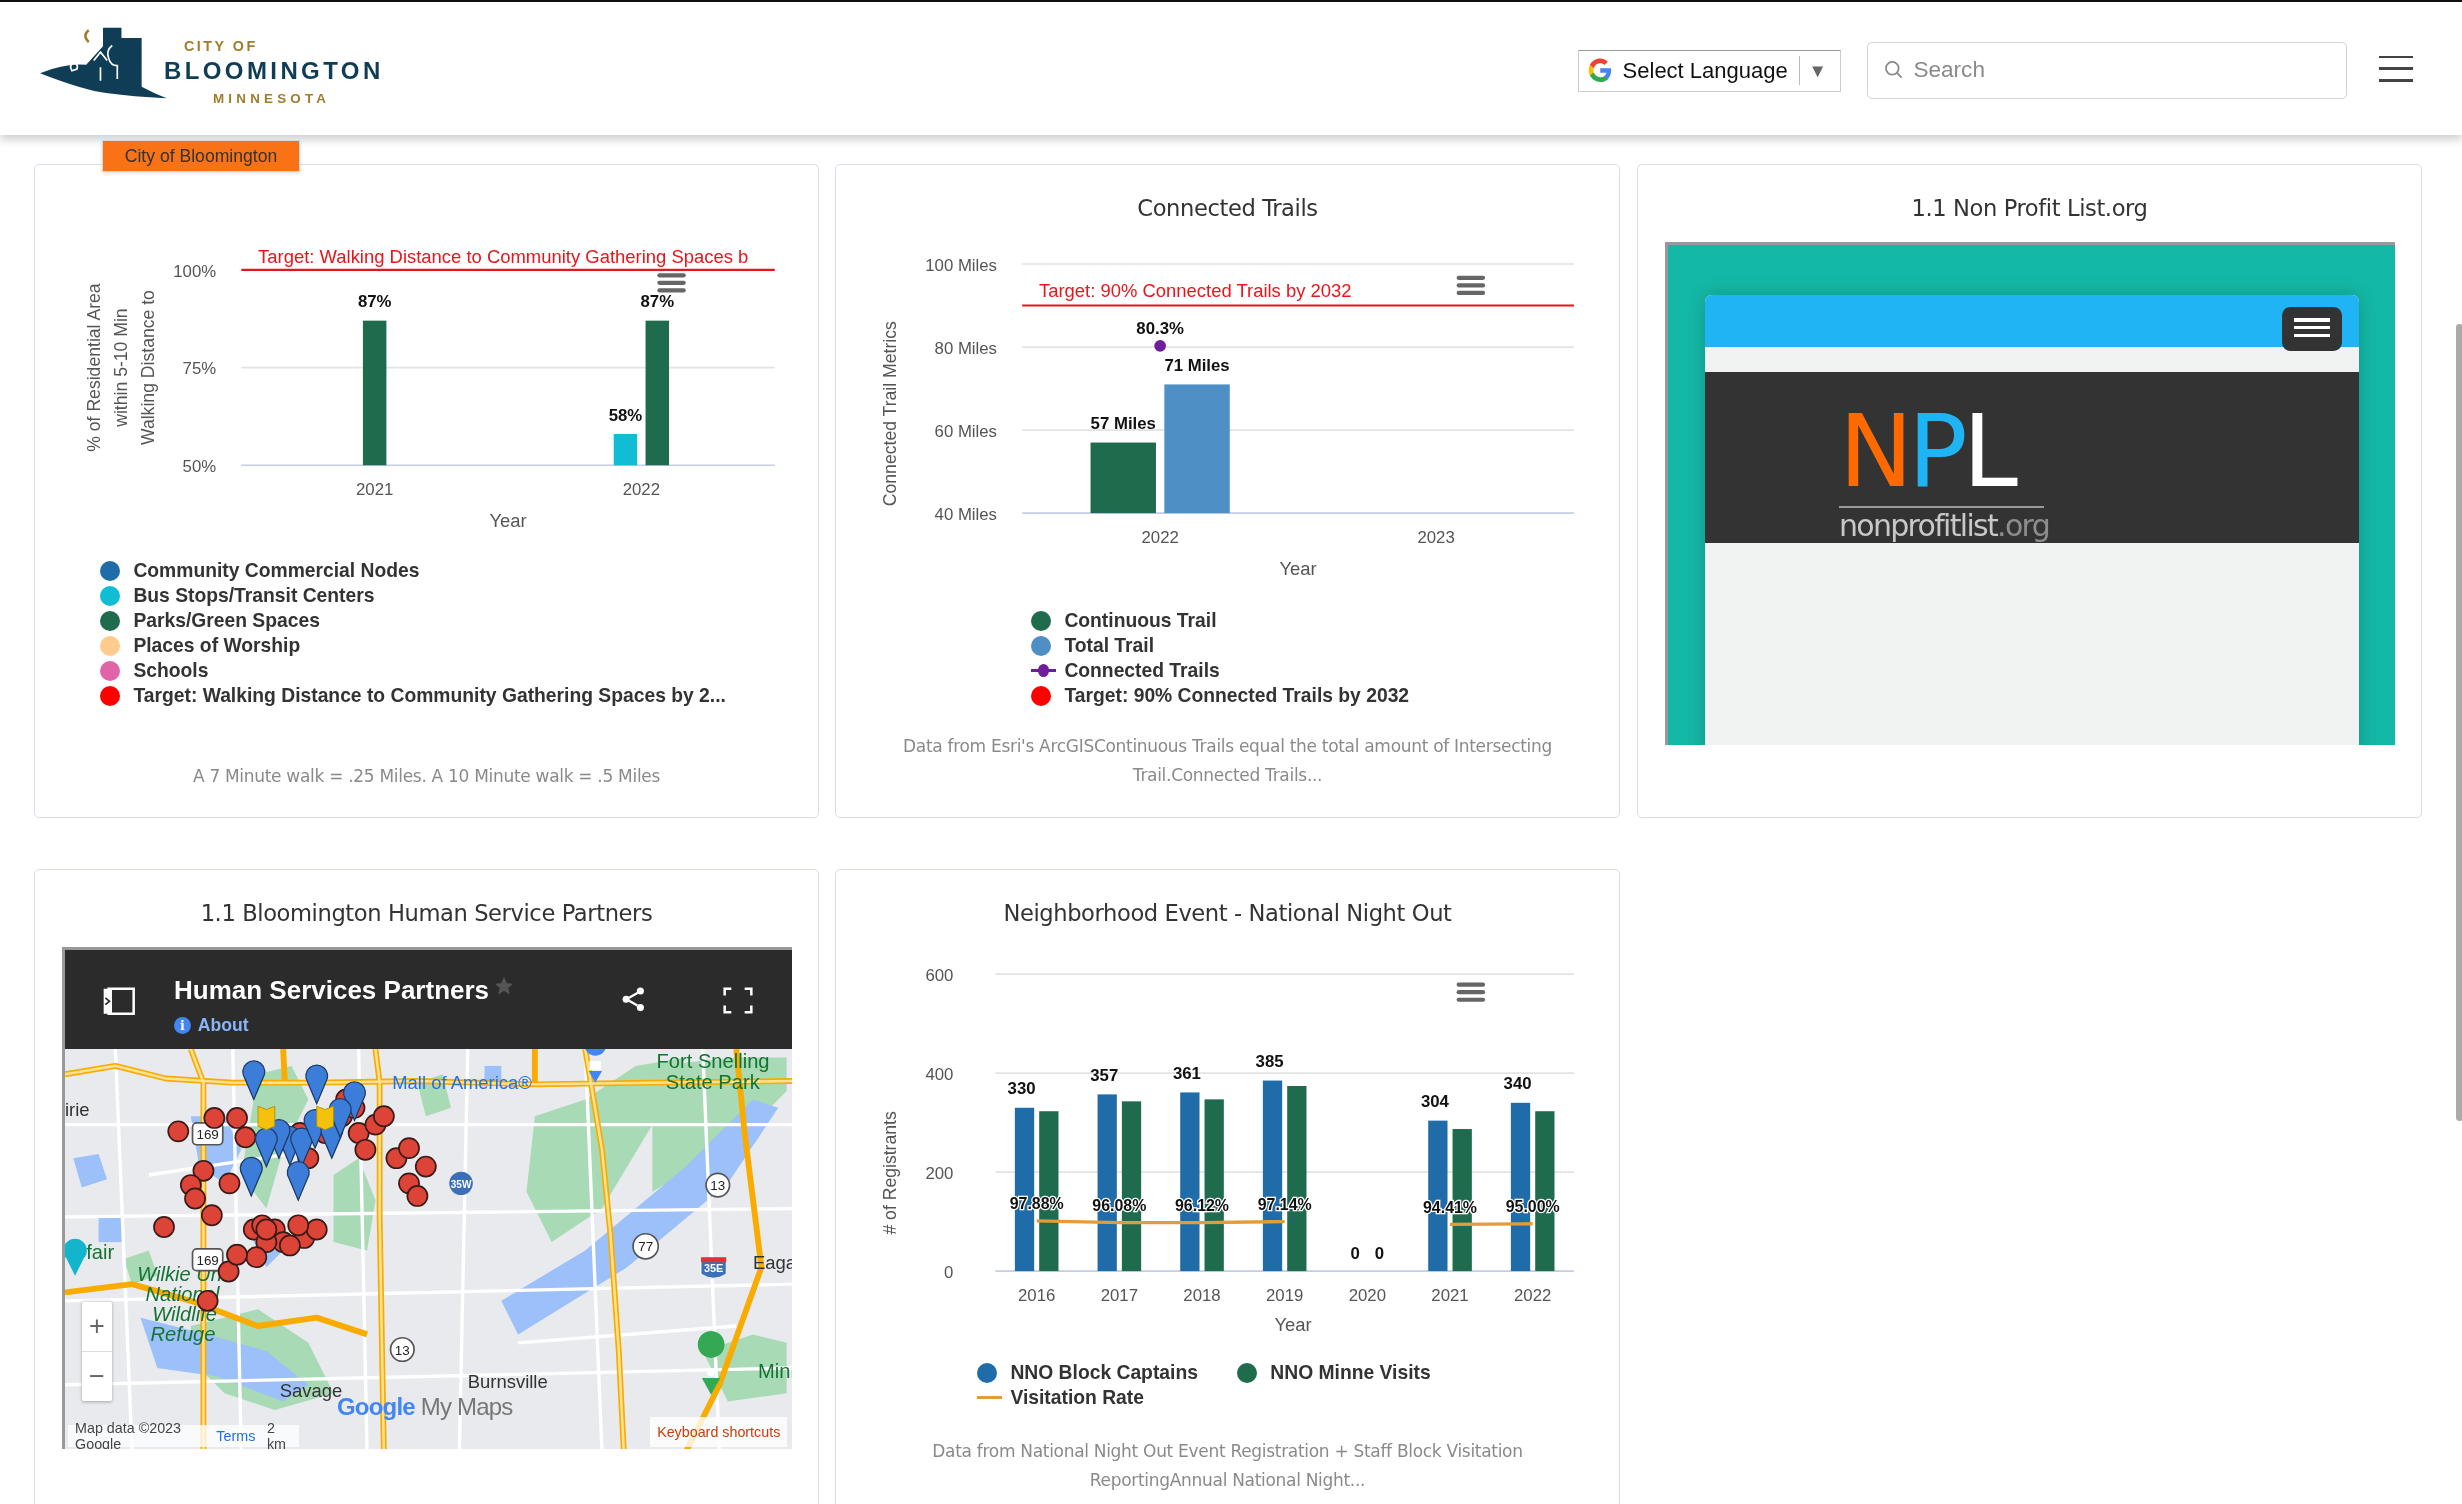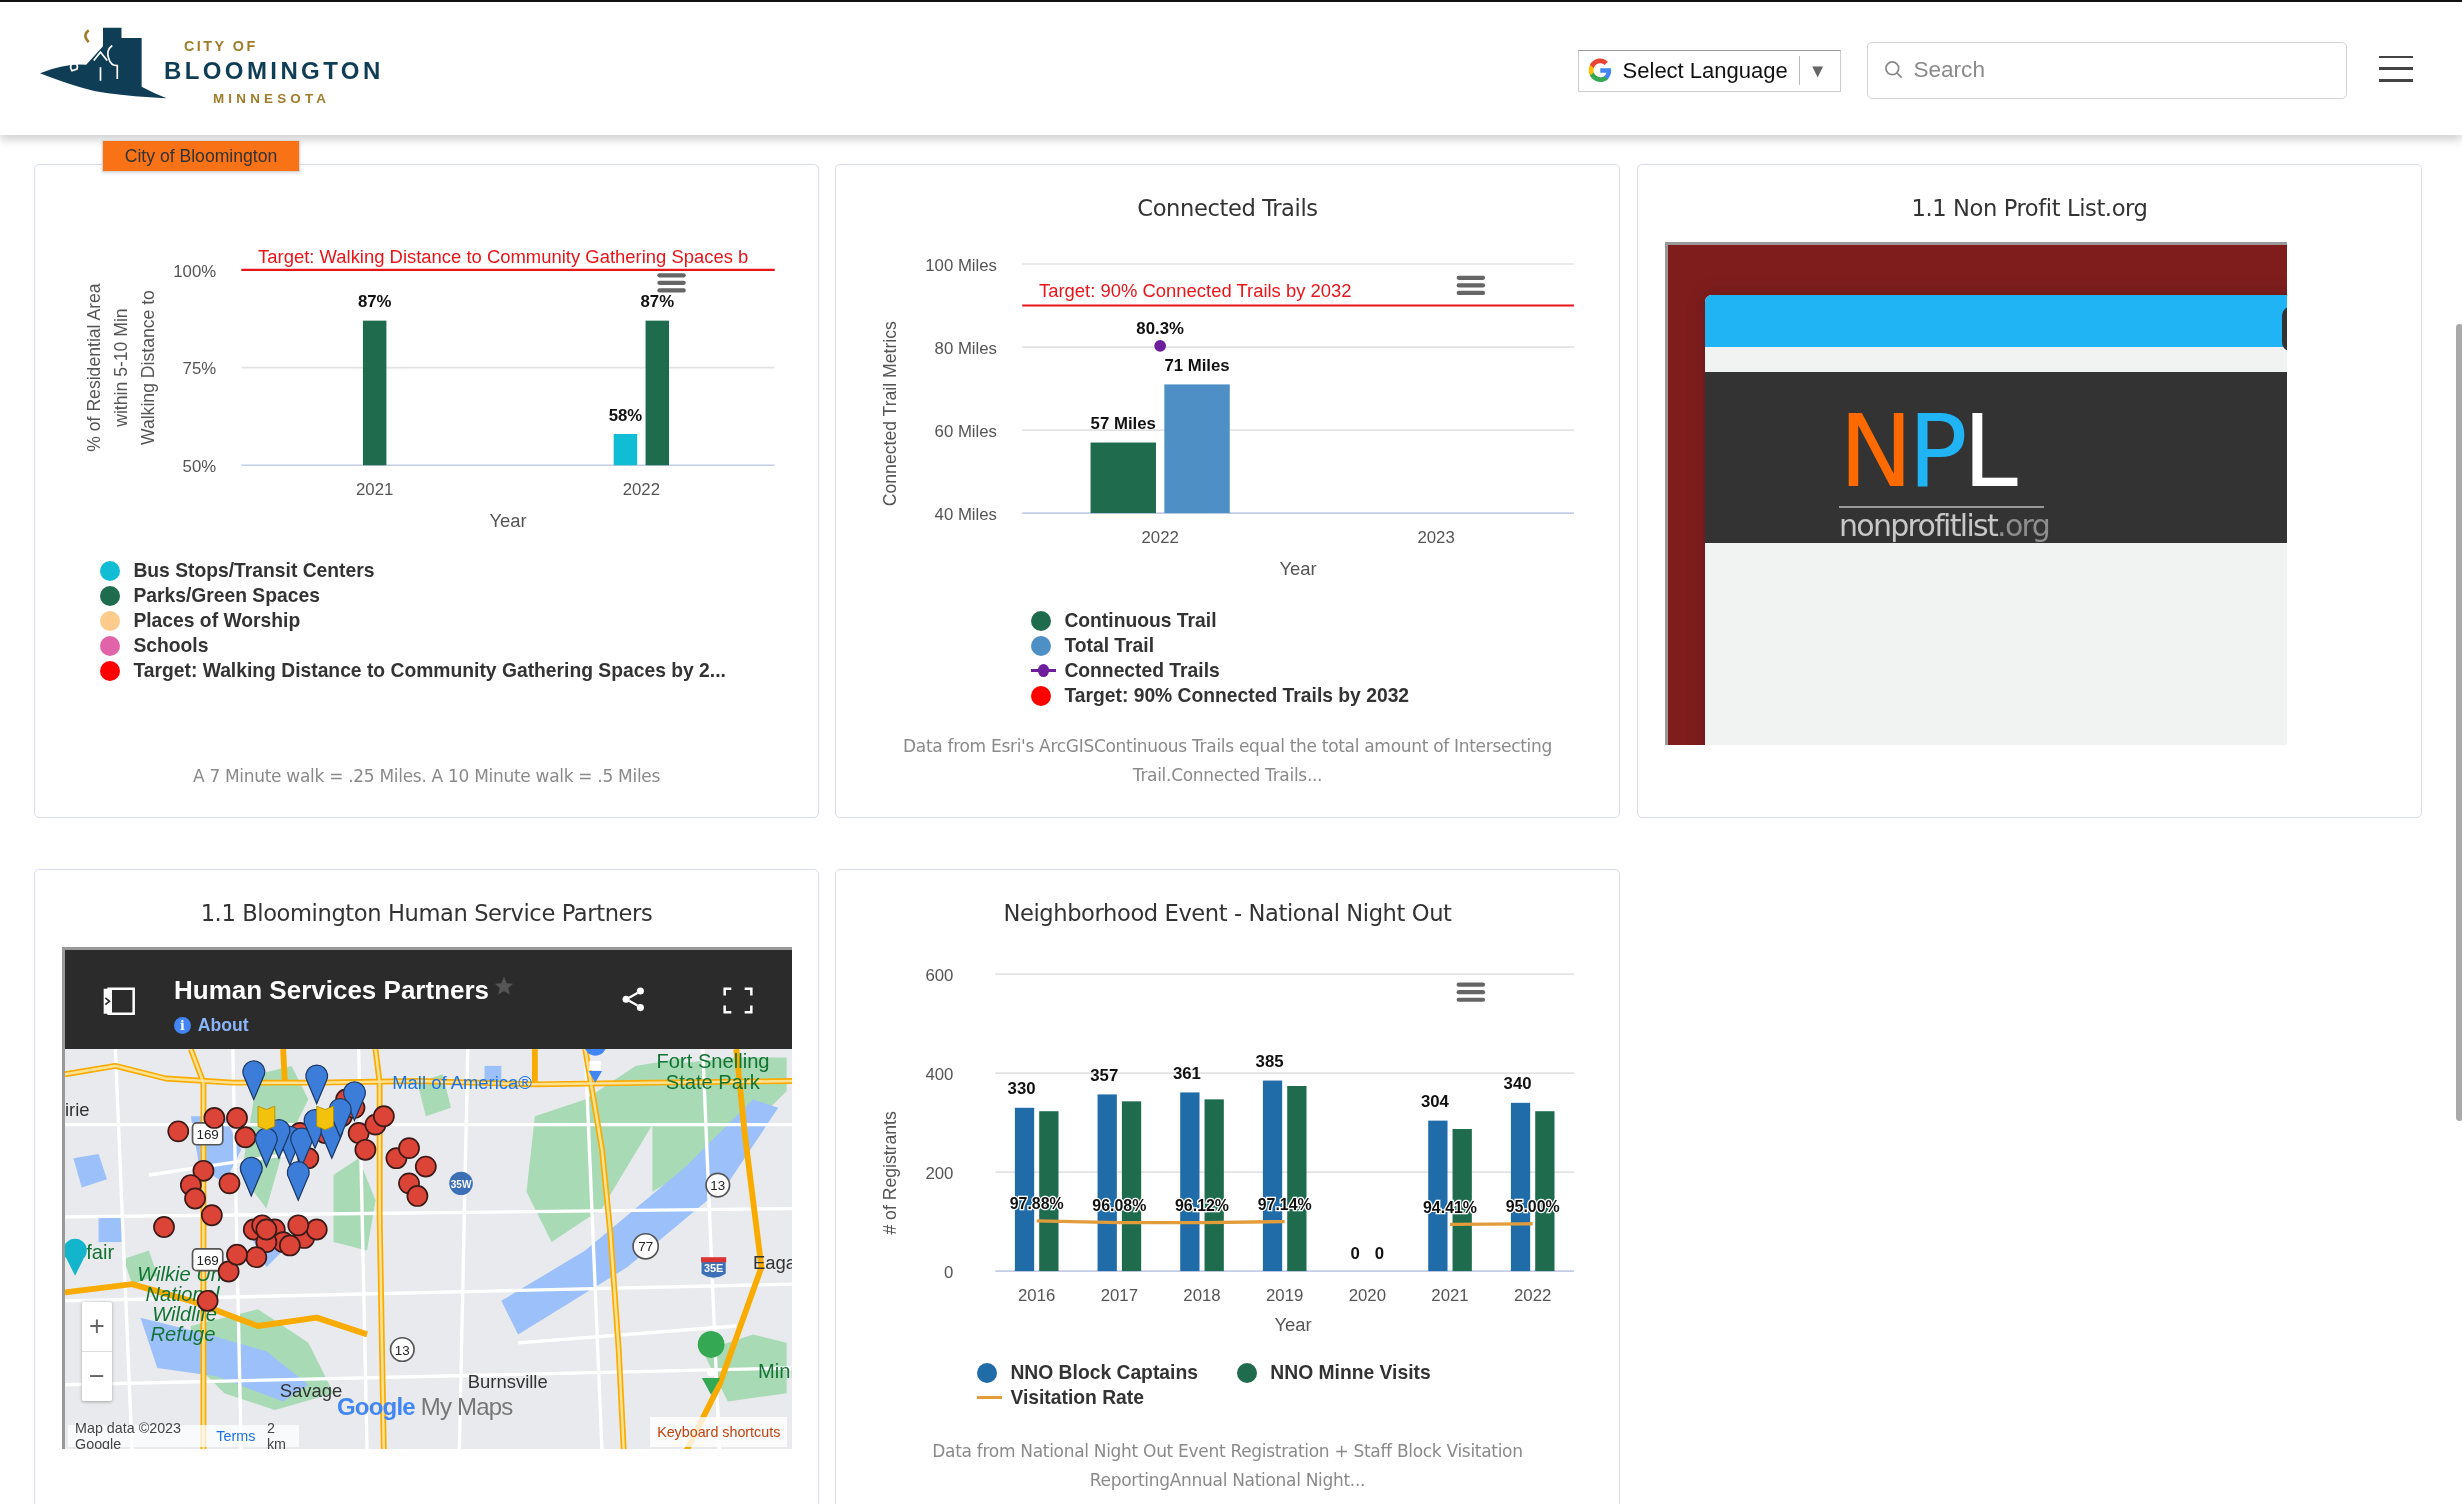--- a/index.html
+++ b/index.html
@@ -48,21 +48,21 @@
   .chart-svg { position: absolute; left: 0; top: 0; }
   .menu-icon { cursor: pointer; }
 
   .legend { position: absolute; font-size: 19.3px; font-weight: bold; color: #333; }
   .legend-item { display: flex; align-items: center; height: 25px; cursor: pointer; }
   .legend-dot { width: 20px; height: 20px; border-radius: 50%; margin-right: 13.4px; flex-shrink: 0; }
   .legend-line { width: 25px; height: 3.4px; margin-right: 8.4px; flex-shrink: 0; position: relative; }
   .legend-line .mk { position: absolute; left: 6.7px; top: -5px; width: 11.7px; height: 13.4px; border-radius: 50%; }
 
   
-  .npl-frame { position: absolute; left: 27px; top: 77px; width: 622px; height: 503px; background: #7f1d1d;
+  .npl-frame { position: absolute; left: 27px; top: 77px; width: 730px; height: 503px; background: #14b8a6;
                border-top: 3.4px solid #999; border-left: 3.4px solid #999; overflow: hidden; }
   .npl-site { position: absolute; left: 37px; top: 50px; width: 654px; height: 470px; box-shadow: 0 0 20px rgba(0,0,0,0.18); background: #f1f2f2; border-radius: 6.7px 6.7px 0 0; overflow: hidden; }
   .npl-topbar { position: absolute; left: 0; top: 0; width: 100%; height: 52px; background: #21b4f5; }
   .npl-menu { position: absolute; right: 17px; top: 11.7px; width: 60px; height: 44px; background: #333; border-radius: 8.4px; cursor: pointer; padding: 11.7px 11.7px; }
   .npl-menu span { display: block; height: 3.4px; background: #fff; margin-bottom: 4.2px; }
   .npl-hero { position: absolute; left: 0; top: 77px; width: 100%; height: 171px; background: #333; }
   .npl-logo { position: absolute; left: 134px; top: 30px; }
   .npl-letters { font-size: 99px; font-family: "DejaVu Sans", sans-serif; font-weight: normal; letter-spacing: -5px; line-height: 1; }
   .npl-n { color: #ff6a00; } .npl-p { color: #21b4f5; } .npl-l { color: #fff; }
   .npl-rule { width: 205px; height: 1.7px; background: #999; margin-top: 5px; }
@@ -158,20 +158,24 @@
       <text x="78" y="241.5" transform="rotate(-90 78 241.5)" text-anchor="middle" font-size="21" fill="#555" font-family="Liberation Sans, sans-serif">% of Residential Area</text>
       <text x="110" y="241.5" transform="rotate(-90 110 241.5)" text-anchor="middle" font-size="21" fill="#555" font-family="Liberation Sans, sans-serif">within 5-10 Min</text>
       <text x="142" y="241.5" transform="rotate(-90 142 241.5)" text-anchor="middle" font-size="21" fill="#555" font-family="Liberation Sans, sans-serif">Walking Distance to</text>
       <g class="menu-icon">
         <rect x="742" y="129" width="34" height="5" rx="2.5" fill="#666"></rect>
         <rect x="742" y="138" width="34" height="5" rx="2.5" fill="#666"></rect>
         <rect x="742" y="147" width="34" height="5" rx="2.5" fill="#666"></rect>
       </g>
     </svg>
   <div class="legend" id="legend-walk" style="left:65px; top:393px;">
+      <div class="legend-item">
+        <span class="legend-dot" style="background: rgb(31, 108, 168);"></span>
+        <span>Community Commercial Nodes</span>
+      </div>
       <div class="legend-item">
         <span class="legend-dot" style="background: rgb(17, 189, 212);"></span>
         <span>Bus Stops/Transit Centers</span>
       </div>
       <div class="legend-item">
         <span class="legend-dot" style="background: rgb(31, 107, 78);"></span>
         <span>Parks/Green Spaces</span>
       </div>
       <div class="legend-item">
         <span class="legend-dot" style="background: rgb(253, 203, 139);"></span>

